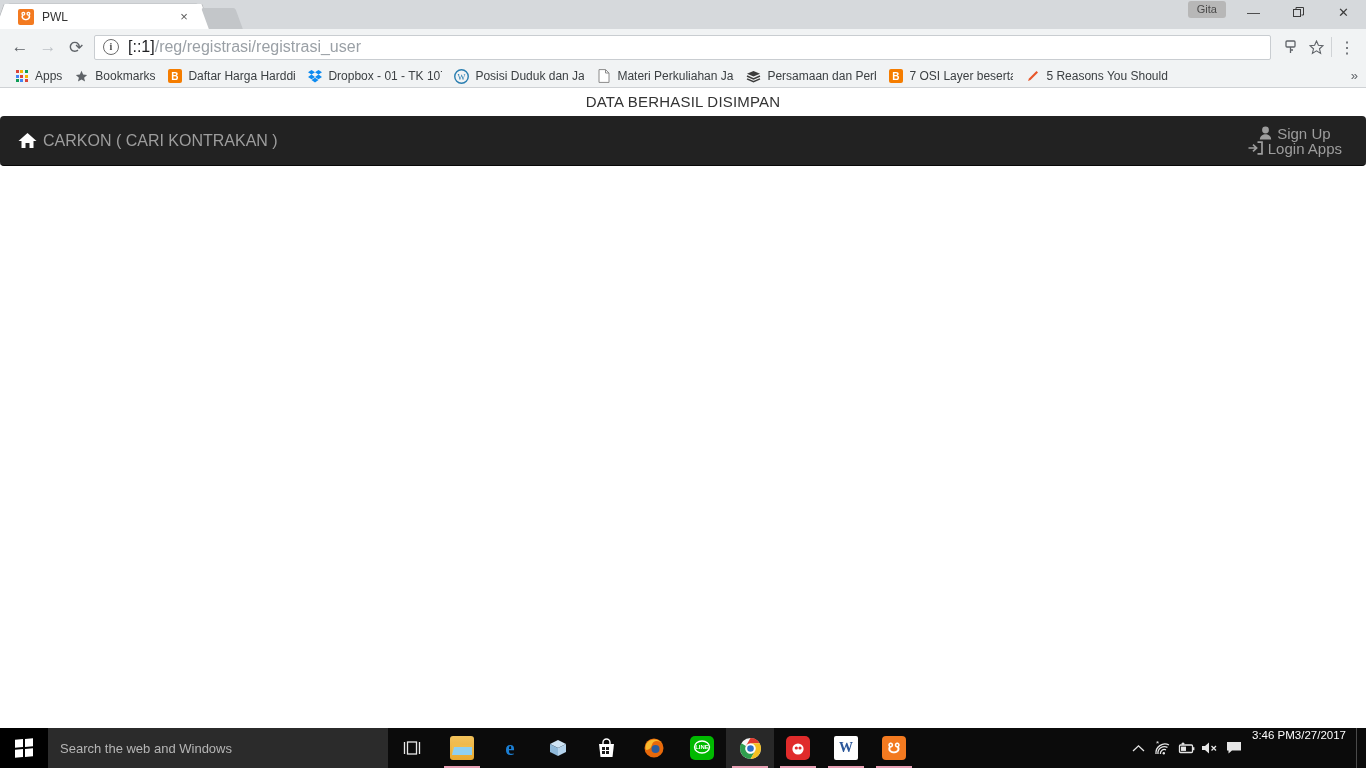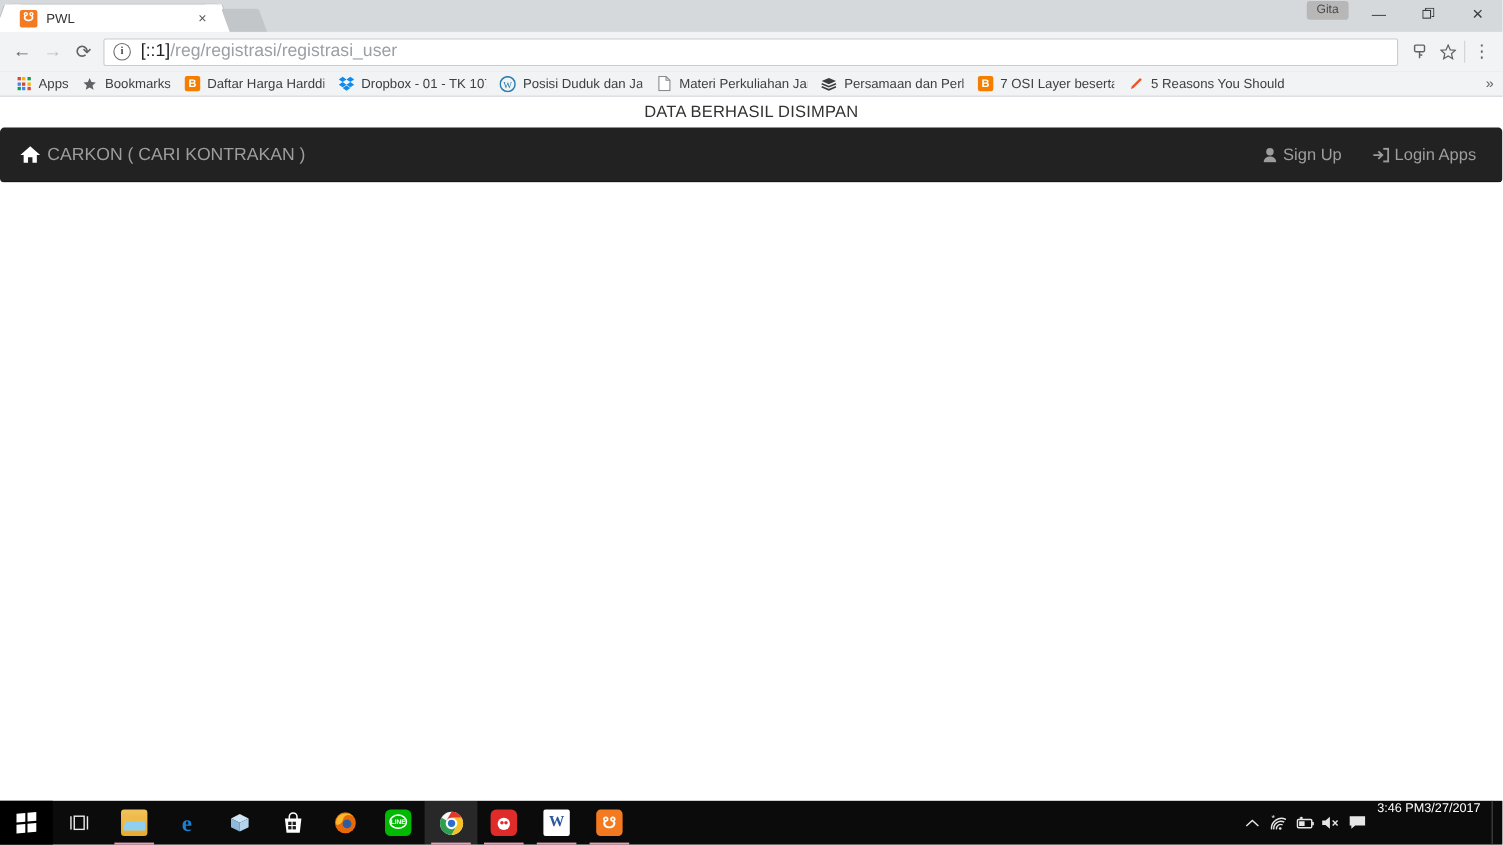--- a/index.html
+++ b/index.html
@@ -118,21 +118,21 @@
   .navbar {
     margin: 0 auto; width: 1366px; height: 50px; background: #222;
     border-radius: 4px; border-bottom: 1px solid #080808;
     display: flex; align-items: center; box-sizing: border-box; padding: 0 10px;
   }
   .brand {
     display: flex; align-items: center; color: #9d9d9d; font-size: 16px;
     padding: 0 8px; line-height: 1;
   }
   .brand-icon { color: #fff; font-size: 17px; margin-right: 6px; display: inline-flex; }
-  .nav-right { margin-left: auto; display: flex; align-items: center; }
+  .nav-right { margin-left: auto; display: flex; align-items: center; flex-direction: column; }
   .nav-link {
     color: #9d9d9d; font-size: 15px; padding: 0 14px; display: flex; align-items: center; line-height: 1;
   }
   .nav-link .ni { margin-right: 5px; display: inline-flex; align-items: center; }
 
   
   .taskbar {
     position: absolute; left: 0; top: 728px; width: 1366px; height: 40px;
     background: #0b0b0b; display: flex; align-items: center;
   }
@@ -349,20 +349,23 @@
   <div class="taskbar">
     <div class="start">
       <span class="winlogo">
           <i></i>
           <i></i>
           <i></i>
           <i></i>
         </span>
     </div>
 
+    <div class="searchbox">
+      <span>Search the web and Windows</span>
+    </div>
 
     <div class="taskview">
       <svg width="20" height="14" viewBox="0 0 20 14">
         <rect x="5.5" y="1" width="9" height="12" fill="none" stroke="#e8e8e8" stroke-width="1.3"></rect>
         <path d="M2.5 1 V13 M17.5 1 V13" stroke="#e8e8e8" stroke-width="1.3"></path>
       </svg>
     </div>
 
     <div class="tasks">
       <div class="task">

